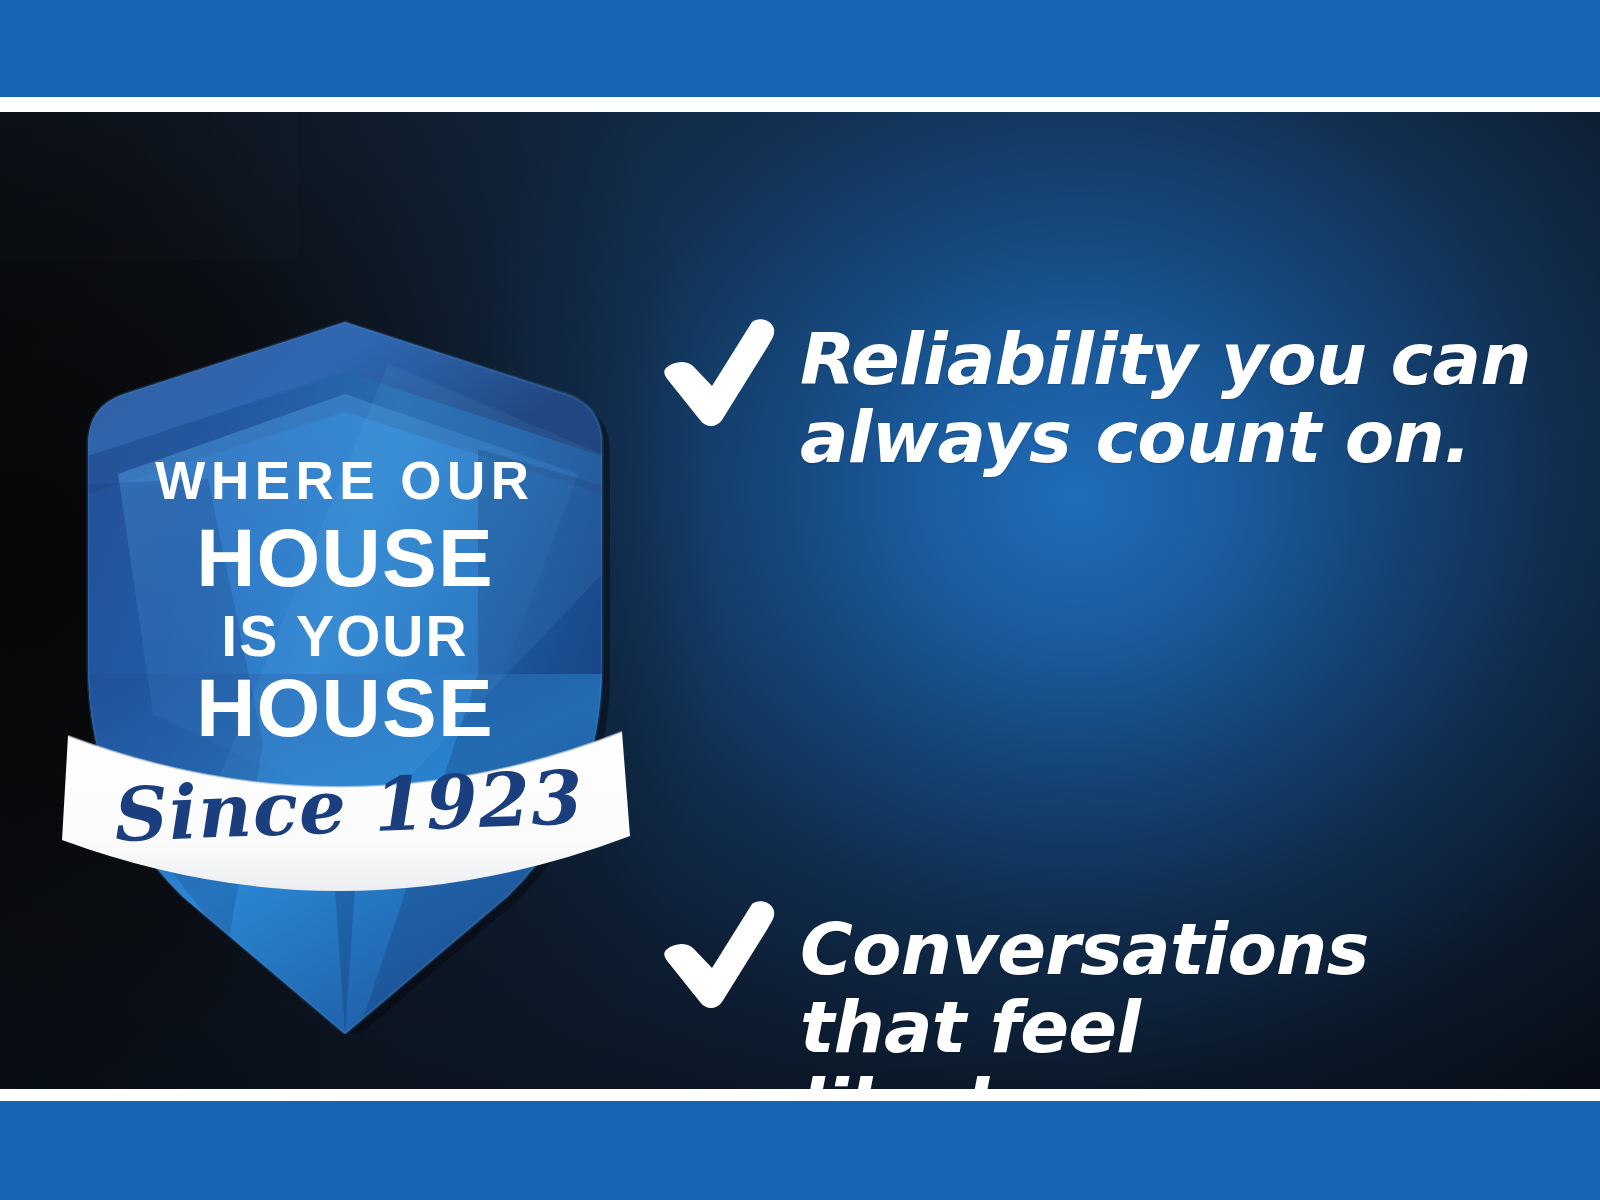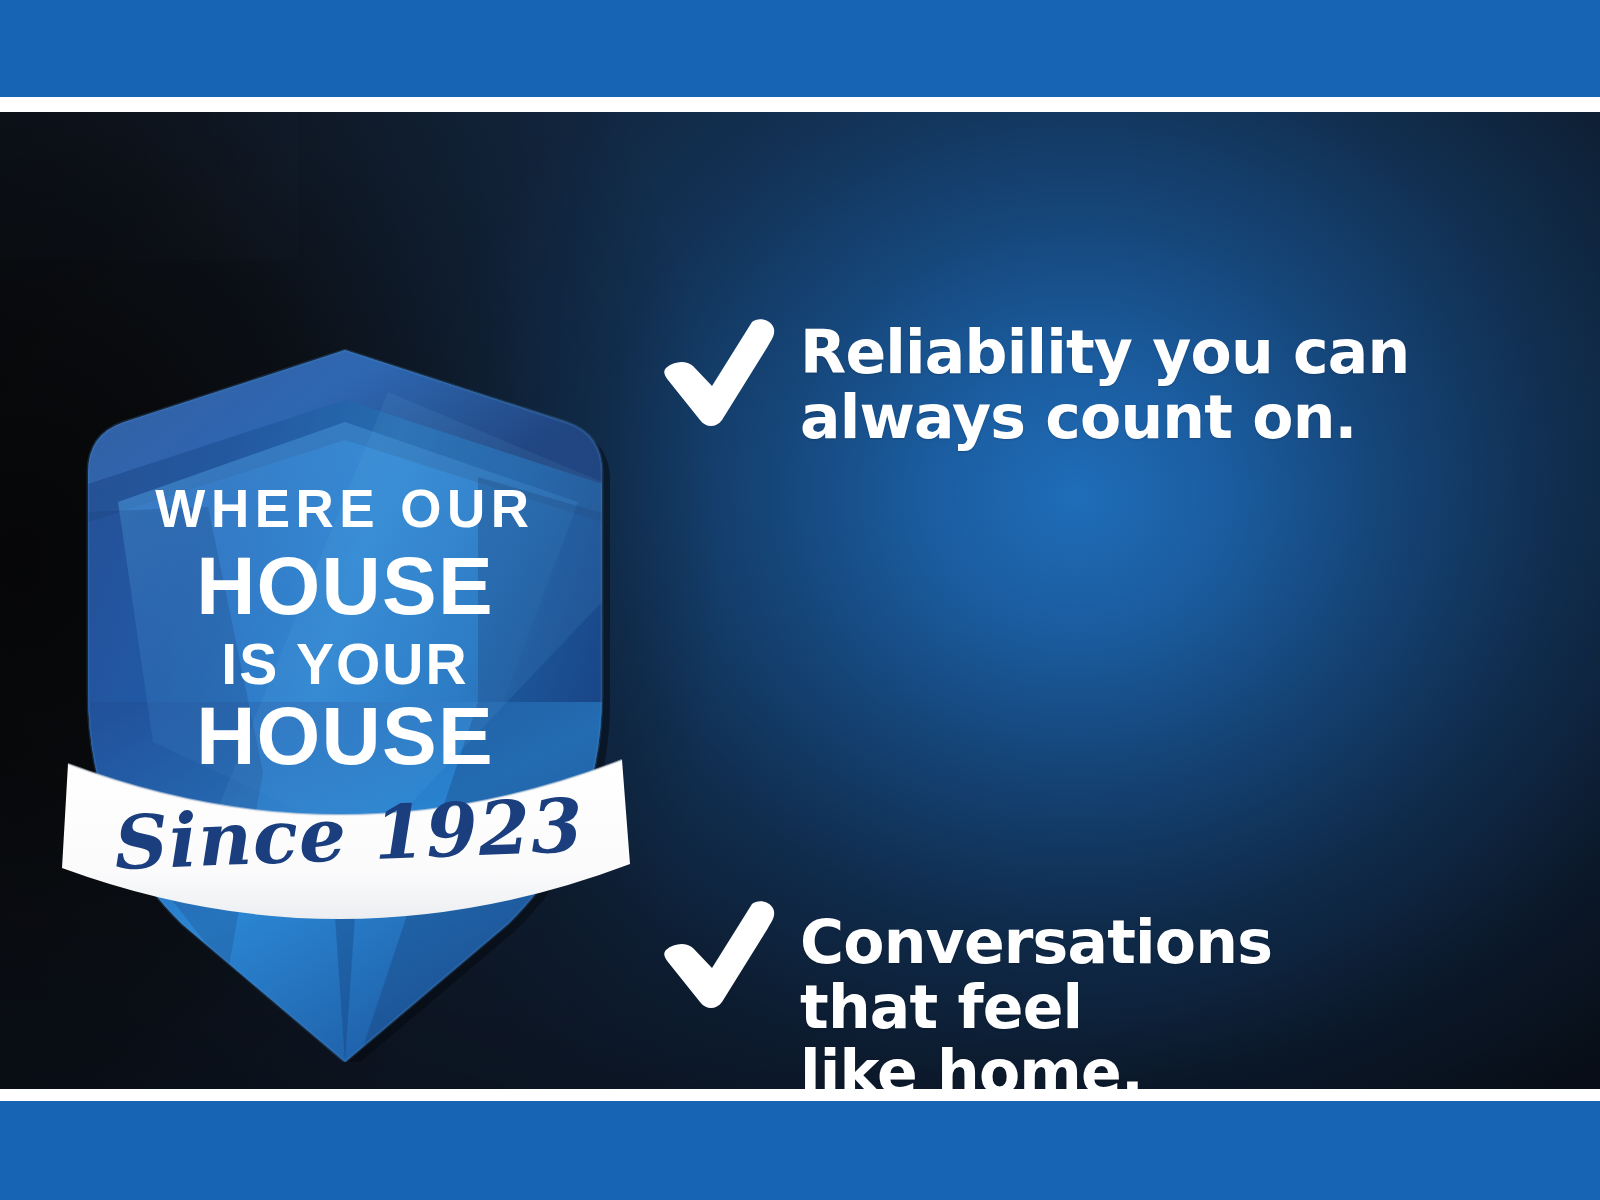--- a/index.html
+++ b/index.html
@@ -97,21 +97,21 @@
   .panel-noise {
     position: absolute;
     inset: -2px;
     opacity: 0.30;
     mix-blend-mode: overlay;
   }
 
   
   .logo {
     position: absolute;
-    left: 58px;  top: 160px;
+    left: 58px;  top: 132px;
     width: 575px; height: 790px; text-align: right;
   }
   .logo svg { display: block; width: 100%; height: 100%; }
 
   .shield-line {
     font-family: "Liberation Sans", sans-serif;
     fill: #ffffff;
     font-weight: 700;
     text-anchor: middle;
     letter-spacing: 0.5px;
@@ -151,26 +151,27 @@
     width: 118px;
     height: 110px;
     margin-right: 22px;
   }
   .check svg { display: block; width: 100%; height: 100%; }
 
   .bullet-text {
     color: #ffffff;
     font-family: "DejaVu Sans", sans-serif;
     font-weight: 700;
-    font-size: 60px;
+    font-size: 72px;
     line-height: 1.085;
     letter-spacing: -0.8px;
     white-space: pre-line;
     text-shadow: 0 1px 2px rgba(0,0,0,0.18);
     padding-top: 4px;
+    font-style: italic;
   }
   .bullet-2 .bullet-text,
   .bullet-3 .bullet-text { padding-top: 12px; }
 </style>
 </head>
 <body>
 
 <div class="card">
 
   <div class="bar-top"></div>

